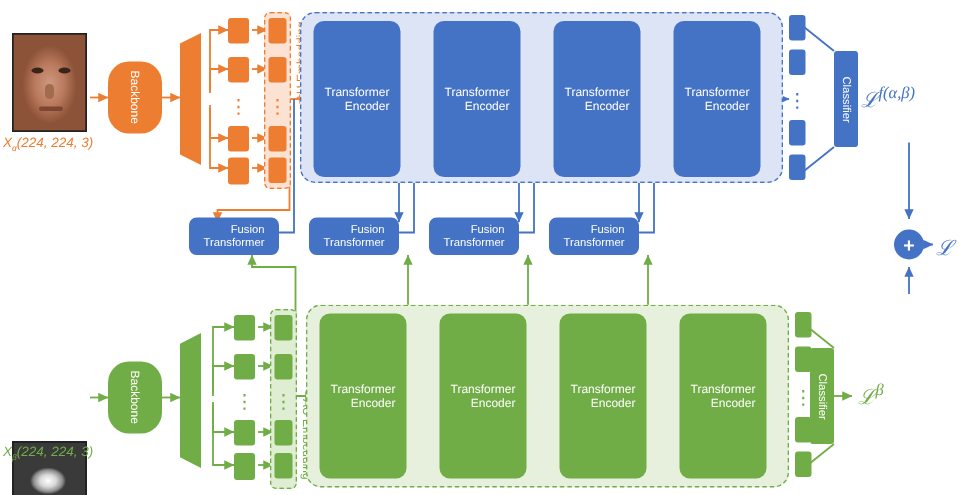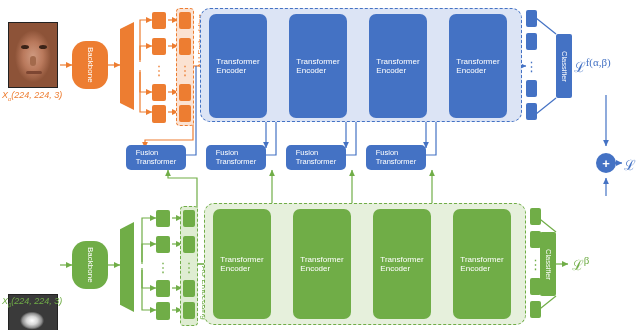--- a/index.html
+++ b/index.html
@@ -4,21 +4,21 @@
 <style>
   html,body{margin:0;padding:0;background:#ffffff;}
   body{width:640px;height:330px;overflow:hidden;
        font-family:"Liberation Sans",sans-serif;}
   #stage{position:relative;width:640px;height:330px;}
 
   .abs{position:absolute;box-sizing:border-box;}
 
   
   .enc{border-radius:7px;color:#ffffff;display:flex;align-items:center;
-       justify-content:center;text-align:left;line-height:1.15;}
+       justify-content:center;text-align:right;line-height:1.15;}
   .enc-blue{background:#4472C4;}
   .enc-green{background:#70AD47;}
 
   .group{border-radius:10px;border:1.3px dashed #4472C4;background:#DCE4F5;}
   .group-green{border-color:#70AD47;background:#E6F0DC;}
 
   .aucol{border-radius:4px;border:1.2px dashed #ED7D31;background:#FBE2D2;}
   .aucol-green{border-color:#70AD47;background:#DFEDD2;}
 
   .tok{border-radius:2px;}
@@ -33,21 +33,21 @@
         color:#fff;}
   .pill-o{background:#ED7D31;}
   .pill-g{background:#70AD47;}
 
   .imgbox{background:#111;border:1px solid #222;overflow:hidden;position:relative;}
 
   .cap{font-style:italic;white-space:nowrap;}
   .cap-o{color:#ED7D31;}
   .cap-g{color:#70AD47;}
 
-  .lossTxt{font-family:"Liberation Serif",serif;white-space:nowrap;}
+  .lossTxt{font-family:"Liberation Serif",serif;font-style:italic;white-space:nowrap;}
 
   .plusnode{border-radius:50%;background:#4472C4;color:#fff;display:flex;
             align-items:center;justify-content:center;font-weight:bold;}
 
   svg.wires{position:absolute;left:0;top:0;width:640px;height:330px;
             pointer-events:none;}
 
   .sup{font-size:.62em;vertical-align:super;}
   .sub{font-size:.62em;vertical-align:sub;}
 </style>

